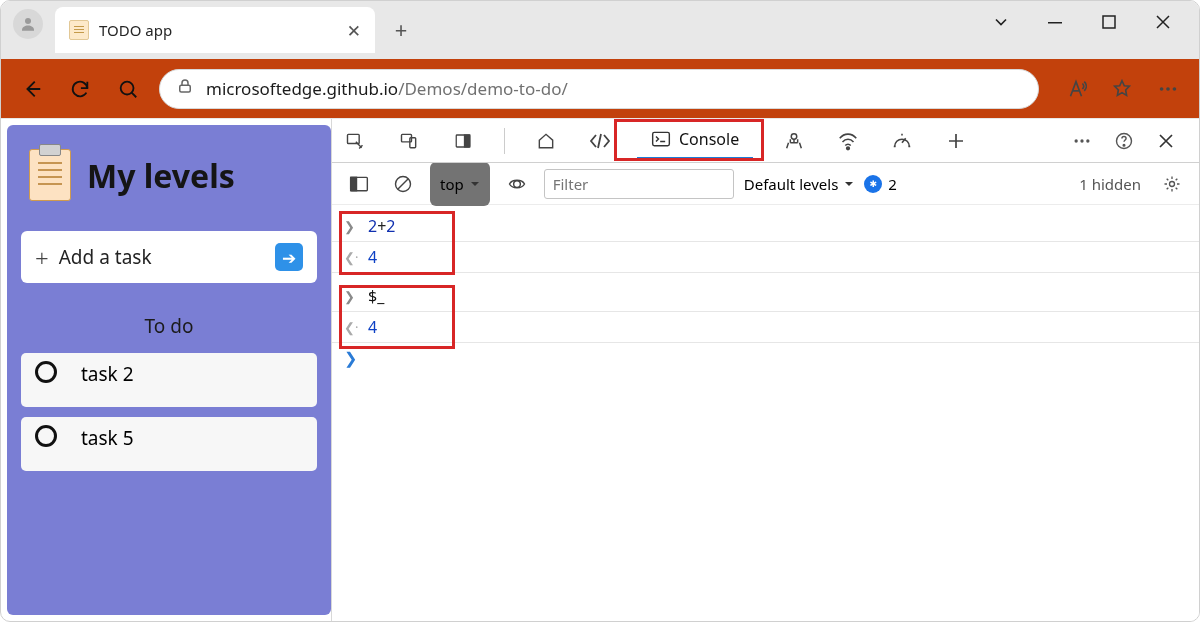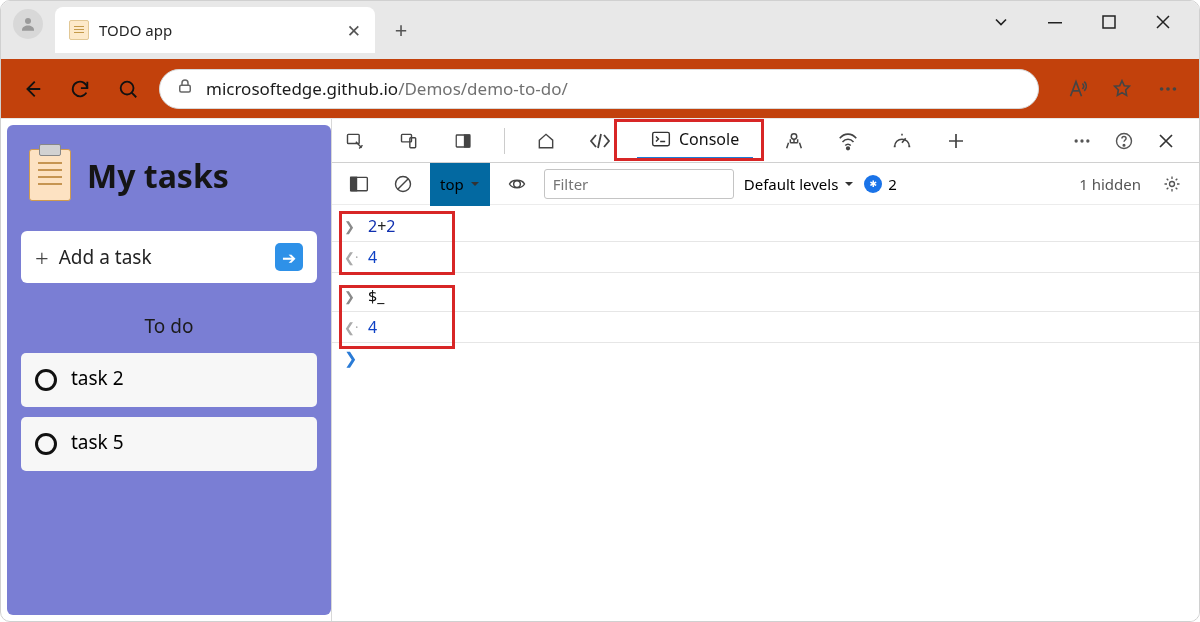--- a/index.html
+++ b/index.html
@@ -33,35 +33,35 @@
     .todoapp{width:324px;background:#7a7ed4;padding:24px 14px;margin:6px 0 6px 6px;border-radius:6px;}
     .todoapp-head{display:flex;align-items:center;gap:16px;margin-bottom:30px;padding-left:8px;}
     .todoapp-icon{width:42px;height:52px;background:#fde2c2;border:1.5px solid #cf9a4e;border-radius:3px;position:relative;}
     .todoapp-icon::before{content:"";position:absolute;top:-6px;left:9px;width:20px;height:10px;background:#d2d2d2;border:1.5px solid #888;border-radius:2px;}
     .todoapp-icon::after{content:"";position:absolute;left:8px;right:8px;top:12px;height:2px;background:#c69552;box-shadow:0 7px 0 #c69552,0 14px 0 #c69552,0 21px 0 #c69552;}
     .todoapp-title{font-size:32px;font-weight:700;color:#151515;}
     .addtask{background:#fff;border-radius:6px;height:52px;display:flex;align-items:center;padding:0 14px;gap:10px;font-size:19px;color:#232323;}
     .addtask .plus{font-size:24px;font-weight:300;color:#444;}
     .addtask .go{margin-left:auto;background:#2e91e8;color:#fff;border-radius:5px;width:28px;height:28px;display:flex;align-items:center;justify-content:center;font-size:17px;}
     .section-label{text-align:center;color:#1b1b1b;font-size:19px;margin:30px 0 14px;}
-    .taskrow{background:#f7f7f7;border-radius:5px;height:54px;display:flex;align-items:flex-end;padding:16px 14px;gap:14px;font-size:19px;margin-bottom:10px;}
+    .taskrow{background:#f7f7f7;border-radius:5px;height:54px;display:flex;align-items:flex-start;padding:8px 14px;gap:24px;font-size:19px;margin-bottom:10px;}
     .taskrow .circle{width:22px;height:22px;border:3px solid #111;border-radius:50%;}
 
     
     .devtools{flex:1;background:#fff;border-left:1px solid #d8d8d8;display:flex;flex-direction:column;}
     .dt-tabs{height:44px;border-bottom:1px solid #d0d0d0;display:flex;align-items:center;padding:0 6px;gap:20px;position:relative;}
     .dt-ico{width:34px;height:34px;display:flex;align-items:center;justify-content:center;color:#444;cursor:pointer;border-radius:3px;}
     .dt-sep{width:1px;height:26px;background:#ccc;margin:0 4px;}
     .dt-tab{height:38px;padding:0 14px;display:flex;align-items:center;gap:8px;font-size:16px;color:#111;cursor:pointer;position:relative;}
     .dt-tab.active{border-bottom:3px solid #1c7cd6;}
     .red-frame{position:absolute;border:3px solid #d82626;pointer-events:none;}
     .dt-right{margin-left:auto;display:flex;align-items:center;gap:8px;padding-right:10px;}
 
     .dt-toolbar{height:42px;border-bottom:1px solid #ececec;display:flex;align-items:center;padding:0 10px;gap:10px;font-size:15px;}
-    .dt-select{background:#0369a1;border-radius:0;padding:12px 10px;display:flex;align-items:center;gap:6px;cursor:pointer;}
+    .dt-select{background:#737373;border-radius:6px;padding:12px 10px;display:flex;align-items:center;gap:6px;cursor:pointer;}
     .dt-filter{border:1px solid #c4c4c4;border-radius:3px;padding:4px 8px;width:190px;font-size:15px;color:#c2410c;}
     .dt-pill{display:flex;align-items:center;gap:6px;cursor:pointer;}
     .issuedot{width:18px;height:18px;background:#1a73e8;border-radius:50%;color:#fff;font-size:9px;display:flex;align-items:center;justify-content:center;}
     .dt-toolbar-right{margin-left:auto;display:flex;align-items:center;gap:14px;}
 
     .console-body{flex:1;font-family:Consolas,"Courier New",monospace;font-size:16px;position:relative;}
     .crow{display:flex;align-items:center;padding:4px 12px;border-bottom:1px solid #e6e6e6;gap:10px;}
     .crow.prompt-only{border-bottom:none;}
     .cmark{color:#8a8a8a;font-size:13px;width:14px;}
     .cmark.out{color:#aaa;}
@@ -158,21 +158,21 @@
         </svg>
       </div>
   </div>
 </div>
 
 <div class="content">
 
   <div class="todoapp">
     <div class="todoapp-head">
       <div class="todoapp-icon"></div>
-      <div class="todoapp-title">My tasks</div>
+      <div class="todoapp-title">My levels</div>
     </div>
     <div class="addtask">
       <span class="plus">+</span>
       <span>Add a task</span>
       <span class="go">➔</span>
     </div>
     <div class="section-label">To do</div>
     <div class="taskrow">
       <span class="circle"></span>
       <span>task 2</span>

